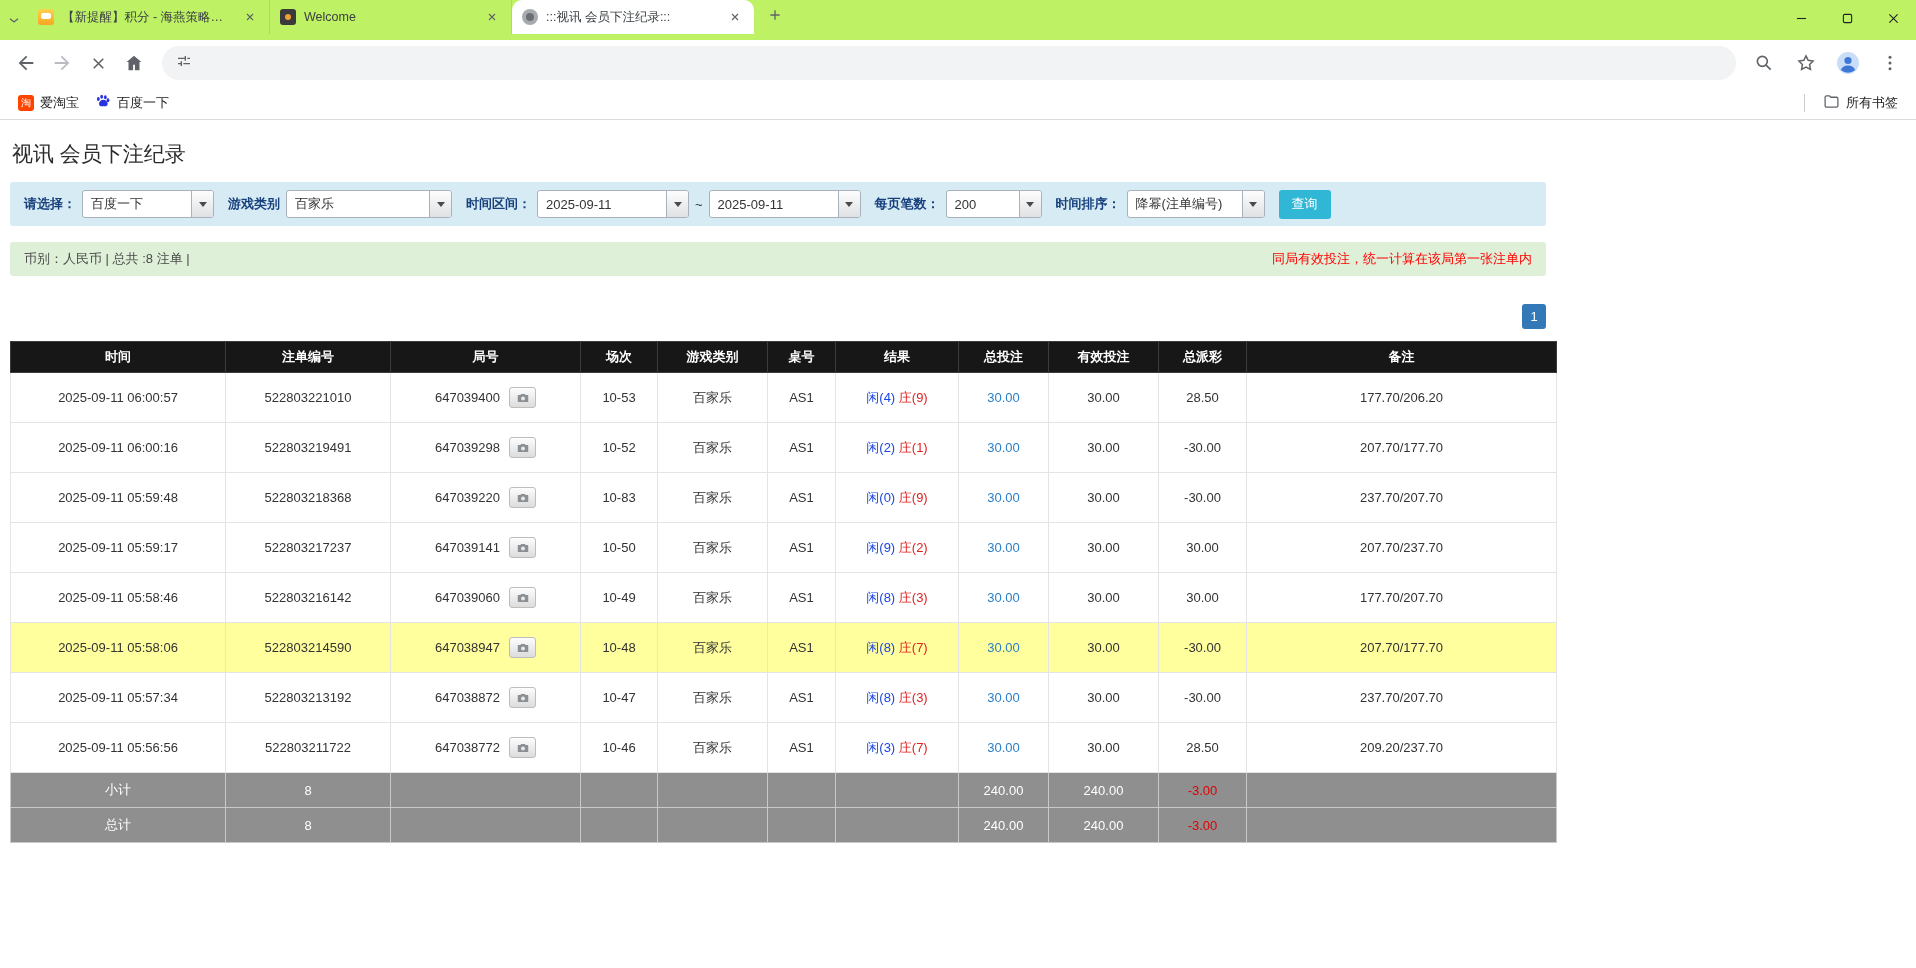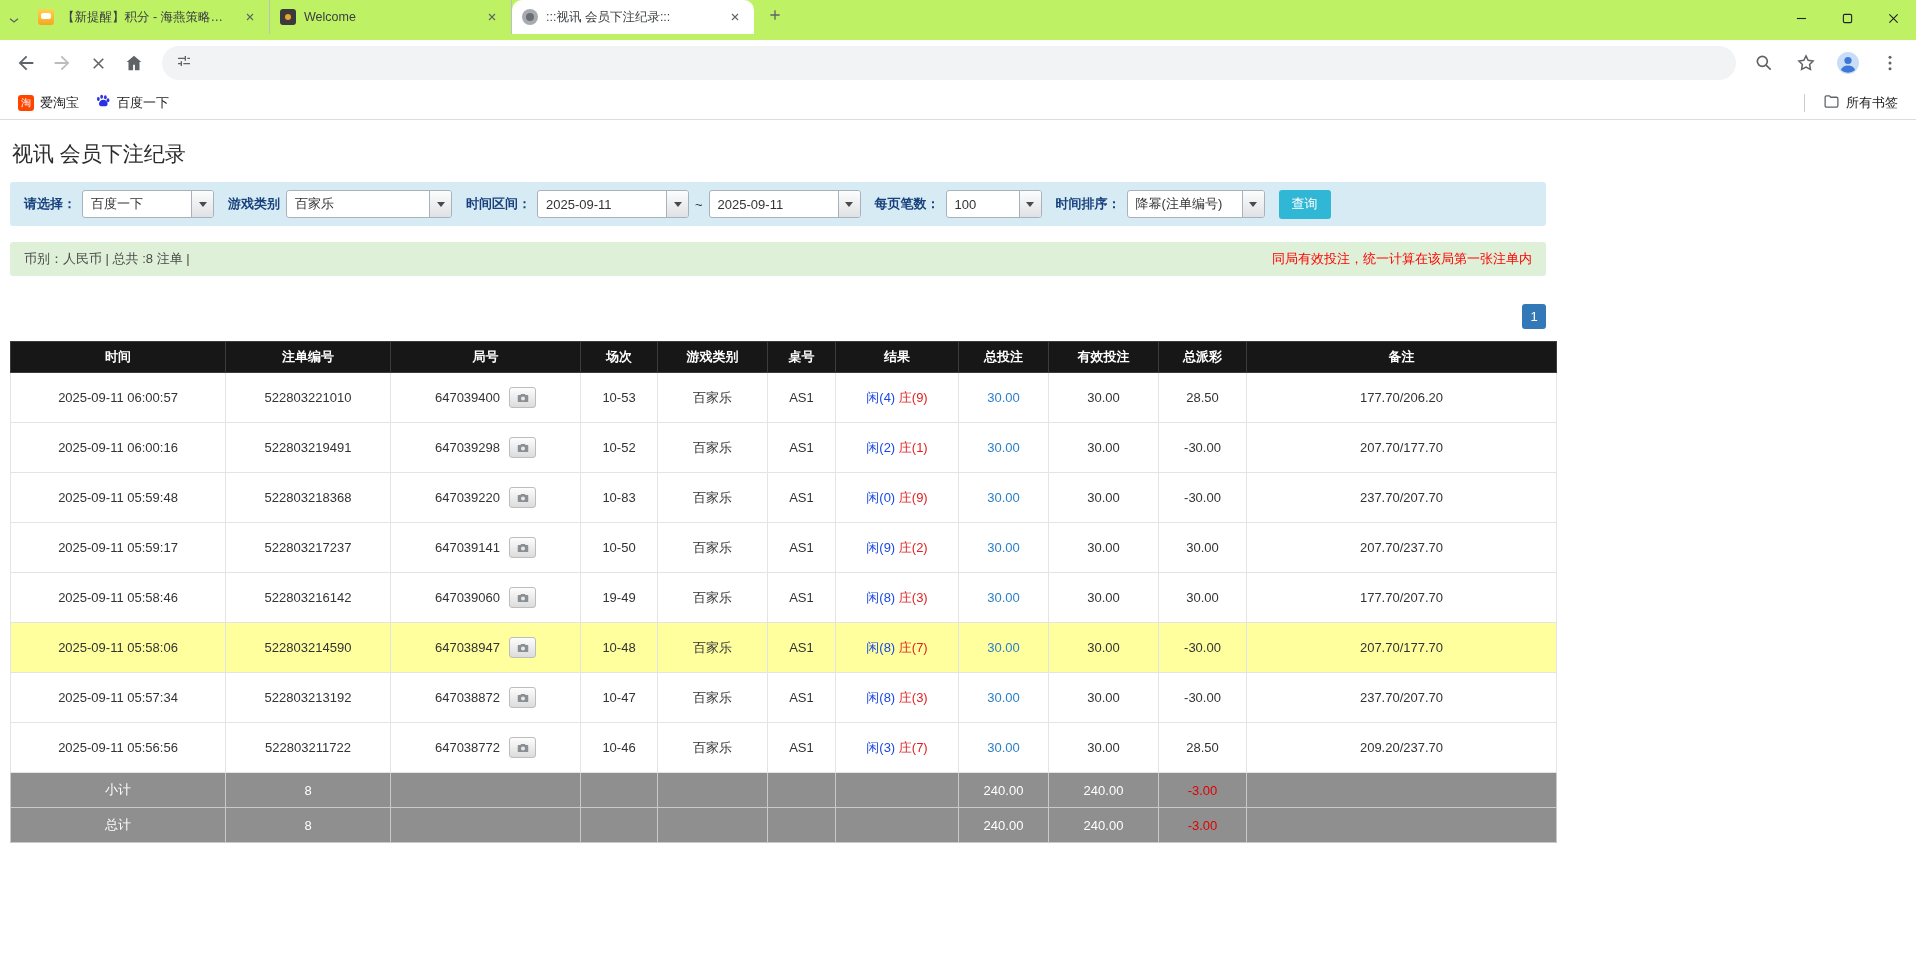--- a/index.html
+++ b/index.html
@@ -254,21 +254,21 @@
     </span>
     <span class="tilde">~</span>
     <span class="combo" style="width:152px">
       <span class="combo-text">2025-09-11</span>
       <span class="combo-btn">
           <span class="caret"></span>
         </span>
     </span>
     <span class="f-label">每页笔数：</span>
     <span class="combo" style="width:96px">
-      <span class="combo-text">100</span>
+      <span class="combo-text">200</span>
       <span class="combo-btn">
           <span class="caret"></span>
         </span>
     </span>
     <span class="f-label">时间排序：</span>
     <span class="combo" style="width:138px">
       <span class="combo-text">降幂(注单编号)</span>
       <span class="combo-btn">
           <span class="caret"></span>
         </span>
@@ -404,21 +404,21 @@
           <td>522803216142</td>
           <td><span class="round-inner">
               <span>647039060</span>
               <button class="cam-btn">
                 <svg viewBox="0 0 24 24" width="14" height="14" fill="#8a8f94">
                   <path d="M9 5L7.5 7H4a1 1 0 0 0-1 1v10a1 1 0 0 0 1 1h16a1 1 0 0 0 1-1V8a1 1 0 0 0-1-1h-3.5L15 5z"></path>
                   <circle cx="12" cy="13" r="3.4" fill="#e8e8e8"></circle>
                 </svg>
               </button>
             </span></td>
-          <td>19-49</td>
+          <td>10-49</td>
           <td>百家乐</td>
           <td>AS1</td>
           <td><span class="res-player">闲(8)</span> <span class="res-banker">庄(3)</span></td>
           <td><span class="amount-link">30.00</span></td>
           <td>30.00</td>
           <td>30.00</td>
           <td>177.70/207.70</td>
         </tr>
         <tr class="highlight">
           <td>2025-09-11 05:58:06</td>

